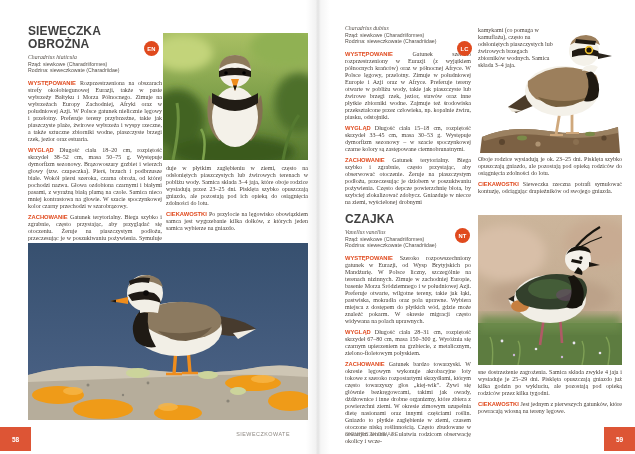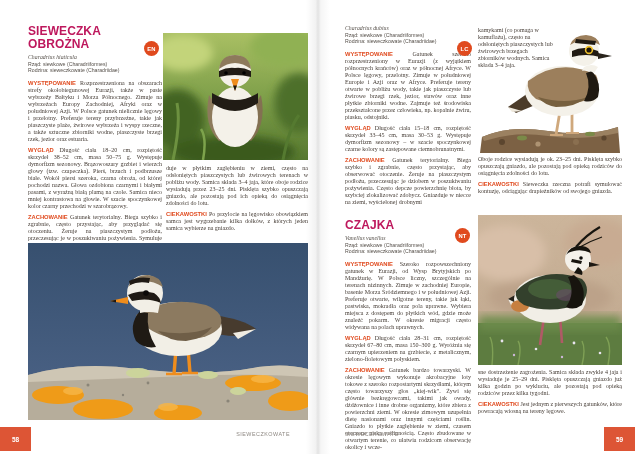--- a/index.html
+++ b/index.html
@@ -8,21 +8,21 @@
     font-family:"Liberation Serif",serif;overflow:hidden;
     box-shadow:0 0 4px rgba(0,0,0,.25);
   }
   .abs{position:absolute;}
   .gutter{
     left:306px;top:0;width:24px;height:454px;pointer-events:none;
     background:linear-gradient(90deg,rgba(0,0,0,0) 0%,rgba(0,0,0,.05) 40%,rgba(0,0,0,.11) 50%,rgba(0,0,0,.04) 62%,rgba(0,0,0,0) 100%);
   }
   .sp-title{
     font-family:"Liberation Sans",sans-serif;font-weight:700;
-    font-size:12px;line-height:13px;color:#be185d;letter-spacing:.1px;margin:0 0 3px 0;
+    font-size:12px;line-height:13px;color:#404040;letter-spacing:.1px;margin:0 0 3px 0;
   }
   .sci{font-style:italic;font-size:5.8px;line-height:7px;color:#56504a;margin:0;}
   .taxo{font-family:"Liberation Sans",sans-serif;font-size:5.2px;line-height:6.4px;color:#56504a;margin:0;}
   .para{font-size:6px;line-height:7px;color:#453c35;text-align:justify;margin:0 0 4px 0;}
   .kw{font-family:"Liberation Sans",sans-serif;font-weight:700;color:#e04a1e;font-size:5.8px;}
   .badge{
     width:15px;height:15px;border-radius:50%;background:#e04a1e;color:#fff;
     font-family:"Liberation Sans",sans-serif;font-weight:700;font-size:5.8px;
     display:flex;align-items:center;justify-content:center;letter-spacing:.2px;
   }
@@ -156,21 +156,21 @@
 
   <div class="abs" style="left:345px;top:25px;width:126px;">
     <p class="sci">Charadrius dubius</p>
     <p class="taxo">Rząd: siewkowe (Charadriiformes)</p>
     <p class="taxo hdr-gap">Rodzina: sieweczkowate (Charadriidae)</p>
 
     <p class="para"><b class="kw">WYSTĘPOWANIE</b> <span>Gatunek szeroko rozprzestrzeniony w Eurazji (z wyjątkiem północnych krańców) oraz w północnej Afryce. W Polsce lęgowy, przelotny. Zimuje w południowej Europie i Azji oraz w Afryce. Preferuje tereny otwarte w pobliżu wody, takie jak piaszczyste lub żwirowe brzegi rzek, jezior, stawów oraz inne płytkie zbiorniki wodne. Zajmuje też środowiska przekształcone przez człowieka, np. kopalnie żwiru, piasku, odstojniki.</span></p>
     <p class="para"><b class="kw">WYGLĄD</b> <span>Długość ciała 15–18 cm, rozpiętość skrzydeł 33–45 cm, masa 30–53 g. Występuje dymorfizm sezonowy – w szacie spoczynkowej czarne kolory są zastępowane ciemnobrunatnymi.</span></p>
     <p class="para"><b class="kw">ZACHOWANIE</b> <span>Gatunek terytorialny. Biega szybko i zgrabnie, często przystając, aby obserwować otoczenie. Żeruje na piaszczystym podłożu, przeczesując je dziobem w poszukiwaniu pożywienia. Często depcze powierzchnię błota, by szybciej zlokalizować zdobycz. Gniazduje w niecce na ziemi, wyściełonej drobnymi</span></p>
 
-    <div style="margin-top:13px;">
+    <div style="margin-top:7px;">
       <h1 class="sp-title">CZAJKA</h1>
       <p class="sci">Vanellus vanellus</p>
       <p class="taxo">Rząd: siewkowe (Charadriiformes)</p>
       <p class="taxo hdr-gap">Rodzina: sieweczkowate (Charadriidae)</p>
     </div>
 
     <p class="para"><b class="kw">WYSTĘPOWANIE</b> <span>Szeroko rozpowszechniony gatunek w Eurazji, od Wysp Brytyjskich po Mandżurię. W Polsce liczny, szczególnie na terenach nizinnych. Zimuje w zachodniej Europie, basenie Morza Śródziemnego i w południowej Azji. Preferuje otwarte, wilgotne tereny, takie jak łąki, pastwiska, mokradła oraz pola uprawne. Wybiera miejsca z dostępem do płytkich wód, gdzie może znaleźć pokarm. W okresie migracji często widywana na polach uprawnych.</span></p>
     <p class="para"><b class="kw">WYGLĄD</b> <span>Długość ciała 28–31 cm, rozpiętość skrzydeł 67–80 cm, masa 150–300 g. Wyróżnia się czarnym upierzeniem na grzbiecie, z metalicznym, zielono-fioletowym połyskiem.</span></p>
     <p class="para"><b class="kw">ZACHOWANIE</b> <span>Gatunek bardzo towarzyski. W okresie lęgowym wykonuje akrobacyjne loty tokowe z szeroko rozpostartymi skrzydłami, którym często towarzyszy głos „kiej-wik”. Żywi się głównie bezkręgowcami, takimi jak owady, dżdżownice i inne drobne organizmy, które zbiera z powierzchni ziemi. W okresie zimowym uzupełnia dietę nasionami oraz innymi częściami roślin. Gniazdo to płytkie zagłębienie w ziemi, czasem otoczone niską roślinnością. Często zbudowane w otwartym terenie, co ułatwia rodzicom obserwację okolicy i wcze-</span></p>
   </div>

